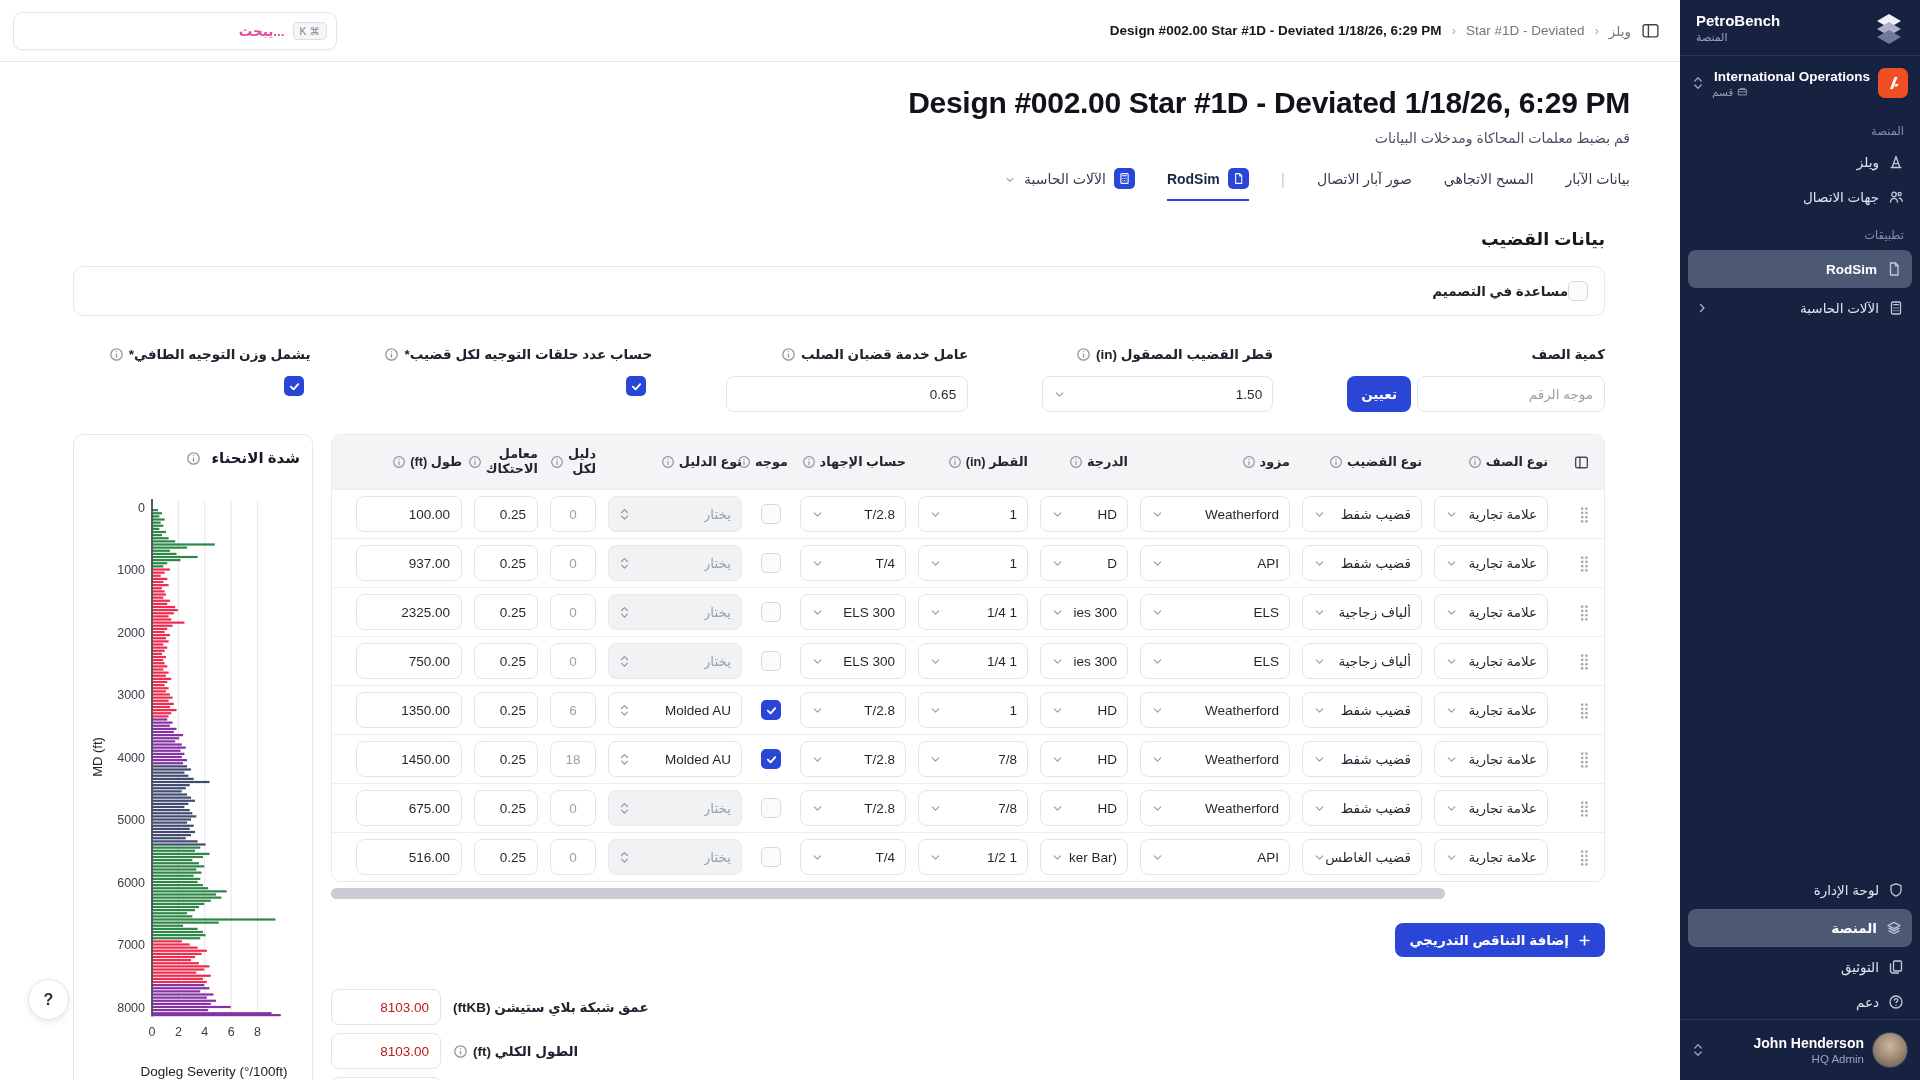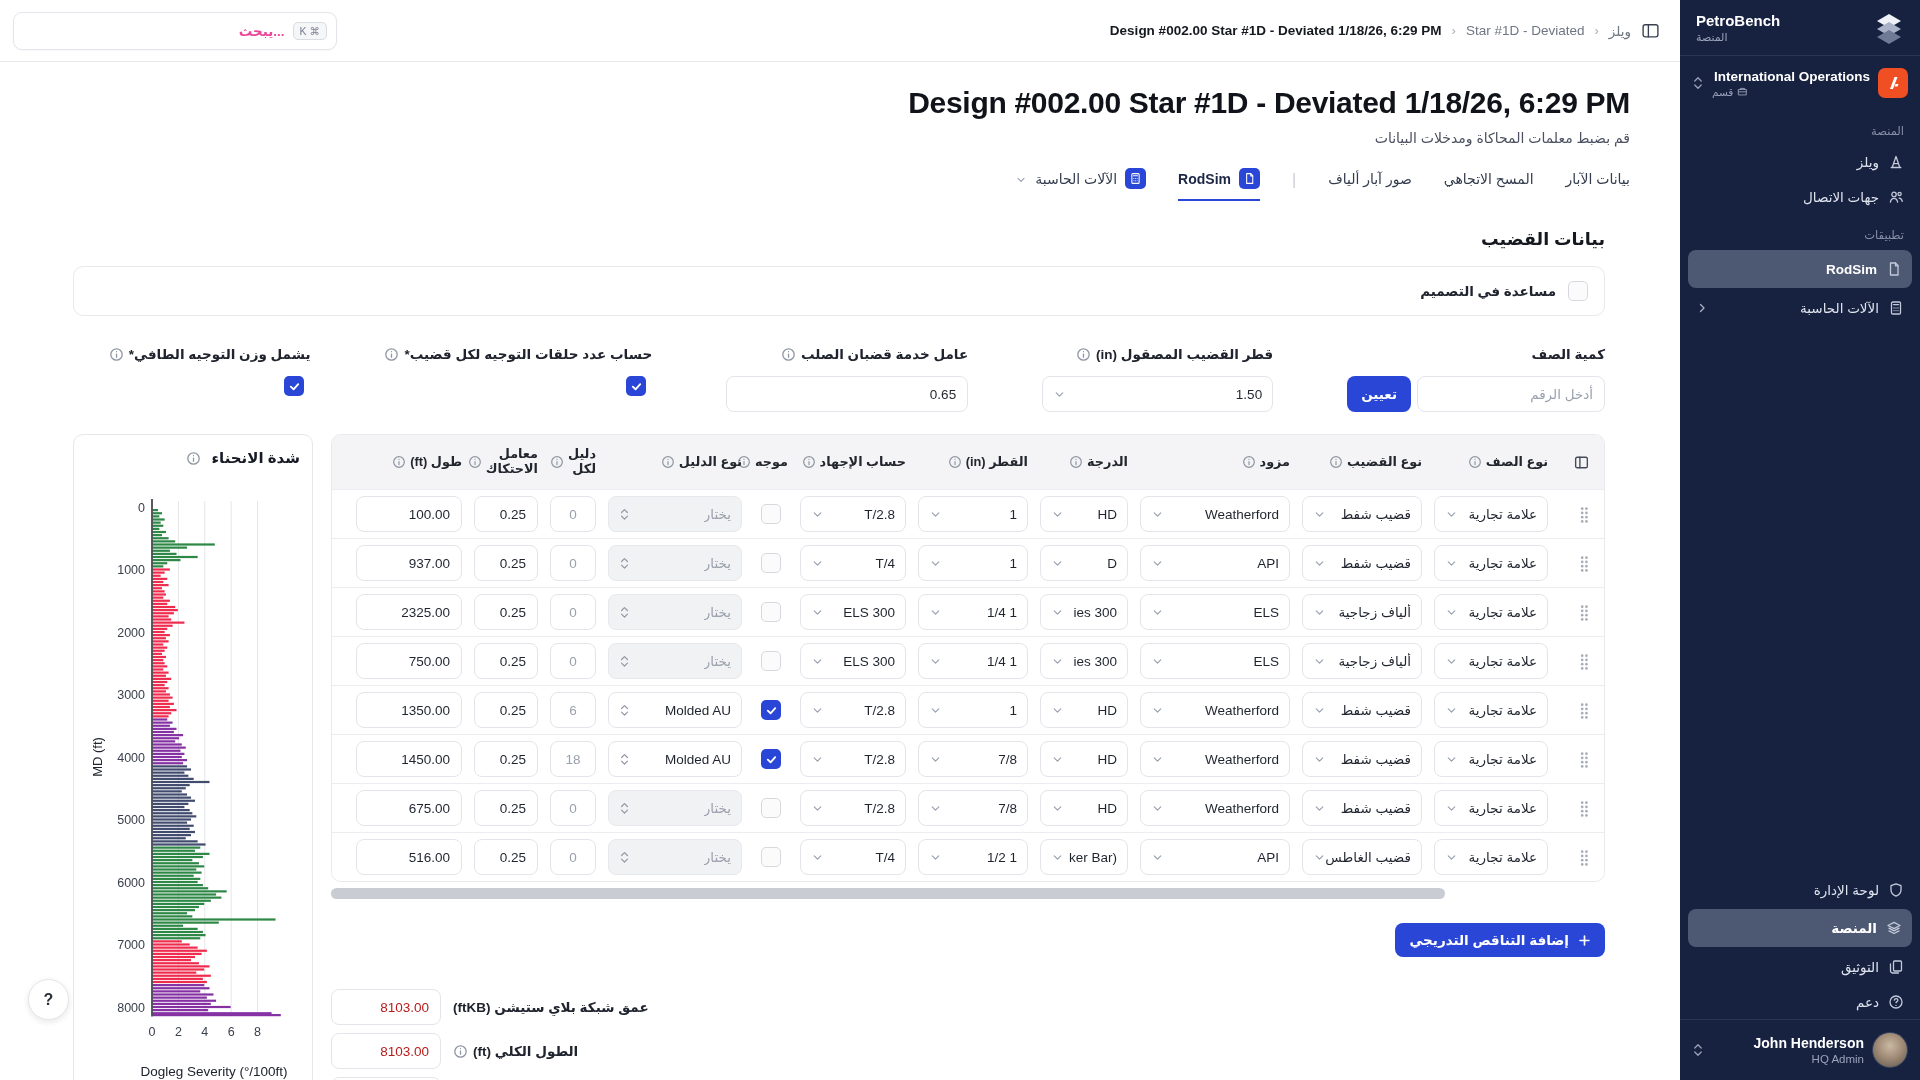--- a/index.html
+++ b/index.html
@@ -33,21 +33,21 @@
   .tab.active { color:#1c2544; font-weight:700; border-bottom-color:#2946d6; }
   .tab .chev { color:#9aa1ad; width:12px; height:12px; }
   .tab-divider { color:#c9cdd5; font-size:16px; padding-bottom:10px; }
   .tabic { width:21px; height:21px; border-radius:5px; background:#2946d6; color:#fff;
     display:flex; align-items:center; justify-content:center; }
   .tabic svg { width:13px; height:13px; }
 
   .body-wrap { padding:28px 75px 0 0; }
   .sec-heading { font-size:17.5px; font-weight:700; color:#15181e; }
   .assist-card { margin-top:16px; width:1532px; height:50px; border:1px solid #e8e9ed;
-    border-radius:10px; display:flex; align-items:center; gap:12px; padding:0 16px; }
+    border-radius:10px; display:flex; align-items:center; gap:0; padding:0 16px; }
   .assist-card .albl { font-size:13.5px; font-weight:700; color:#20242e; }
 
   .checkbox { width:20px; height:20px; border-radius:5px; border:1.5px solid #d6d9de;
     background:#fbfbfc; cursor:pointer; flex:none; }
   .checkbox.on { border:none; background:#2946d6; display:flex; align-items:center; justify-content:center; }
   .checkbox.on svg { width:13px; height:13px; }
 
   .controls { display:flex; direction:rtl; gap:74px; align-items:flex-start; margin-top:30px; }
   .grp { display:flex; flex-direction:column; gap:14px; align-items:flex-start; }
   .lbl { font-weight:700; font-size:13.5px; color:#20242e; display:flex; align-items:center; gap:5px; }
@@ -175,21 +175,21 @@
       <h1 class="title">Design #002.00 Star #1D - Deviated 1/18/26, 6:29 PM</h1>
       <div class="subtitle">قم بضبط معلمات المحاكاة ومدخلات البيانات</div>
       <div class="tabs" id="tabs">
           <div class="tab">
             <span>بيانات الآبار</span>
           </div>
           <div class="tab">
             <span>المسح الاتجاهي</span>
           </div>
           <div class="tab">
-            <span>صور آبار ألياف</span>
+            <span>صور آبار الاتصال</span>
           </div>
           <span class="tab-divider">|</span>
           <div class="tab active">
             <span class="tabic">
               <svg viewBox="0 0 16 16">
                 <path class="st" d="M4.5 2h5L12 4.5V14H4.5z"></path>
                 <path class="st" d="M9.5 2v2.8H12"></path>
               </svg>
             </span>
             <span>RodSim</span>
@@ -217,21 +217,21 @@
           <span class="albl">مساعدة في التصميم</span>
         </div>
 
         <div class="controls">
           <div class="grp">
             <div class="lbl">
               <span>كمية الصف</span>
             </div>
             <div class="ctl-row">
               <div class="inp" style="width:188px; justify-content:flex-end;">
-                <span class="phv" style="direction:rtl;">أدخل الرقم</span>
+                <span class="phv" style="direction:rtl;">موجه الرقم</span>
               </div>
               <button class="btn">تعيين</button>
             </div>
           </div>
           <div class="grp">
             <div class="lbl">
               <span>قطر القضيب المصقول (in)</span>
               <span class="info-ic ic-info"><svg viewBox="0 0 15 15">
                     <circle class="st" cx="7.5" cy="7.5" r="5.7"></circle>
                     <path class="st" d="M7.5 7.1v3.1"></path>

